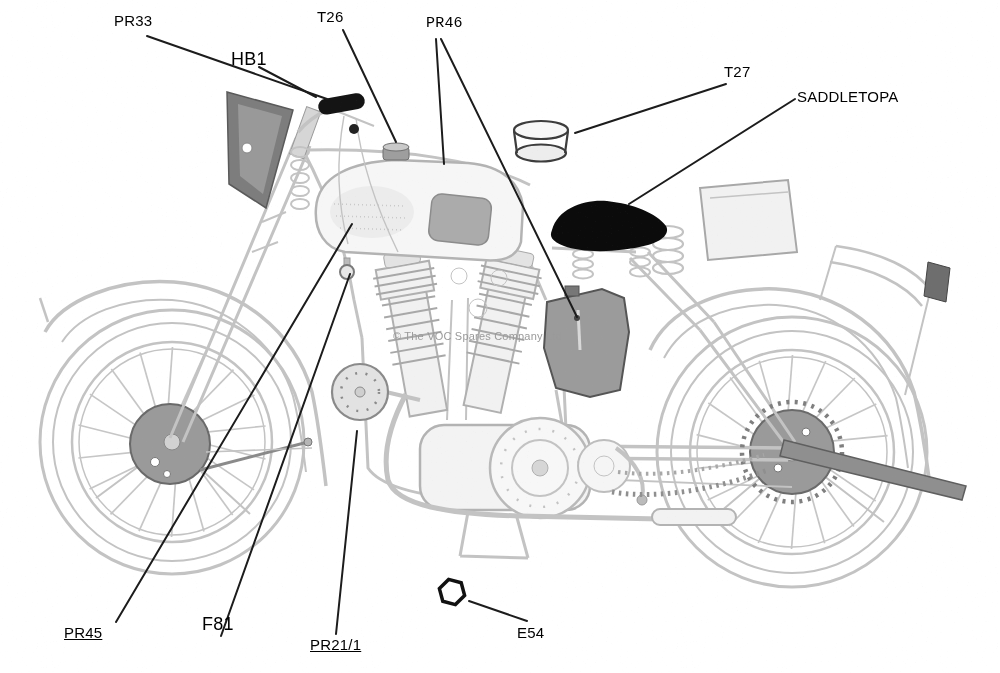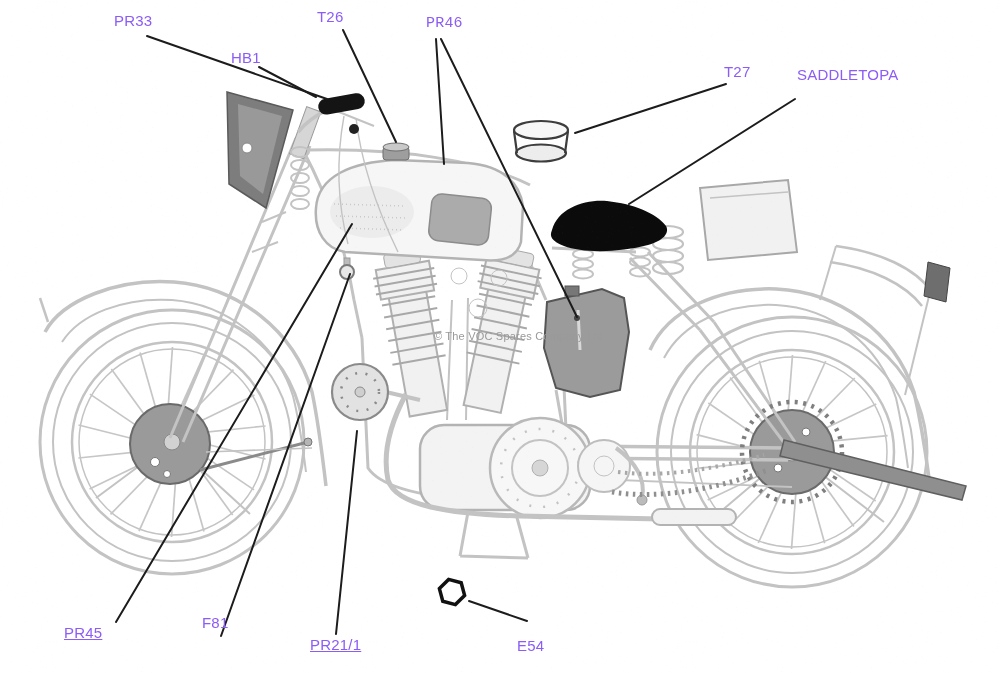--- a/index.html
+++ b/index.html
@@ -2,27 +2,27 @@
 <html><head>
 <meta charset="utf-8">
 <style>
   html,body{margin:0;padding:0;background:#fff;}
   .stage{
     position:relative;width:1000px;height:673px;background:#fff;overflow:hidden;
     font-family:"Liberation Sans",sans-serif;
   }
   .stage svg{position:absolute;left:0;top:0;}
   .label{
-    position:absolute;color:#8b5cf6;font-size:15px;line-height:1.1;
+    position:absolute;color:#000000;font-size:15px;line-height:1.1;
     white-space:nowrap;letter-spacing:.2px;z-index:30;
   }
-  .label.small{font-size:15px;}
+  .label.small{font-size:18px;}
   .watermark{
     position:absolute;left:393px;top:330px;font-size:11px;color:#9a9a9a;
-    z-index:25;letter-spacing:.2px;margin-left:41px;
+    z-index:25;letter-spacing:.2px;
   }
   .leader{stroke:#1c1c1c;stroke-width:2;stroke-linecap:round;}
   g[data-spokes] line{stroke:#c6c6c6;stroke-width:1.7;}
   .art{fill:none;stroke:#c3c3c3;}
 </style>
 </head>
 <body>
 
 <div class="stage">
 
@@ -269,21 +269,21 @@
     <line class="leader" x1="336" y1="634" x2="357" y2="431"></line>
     <line class="leader" x1="527" y1="621" x2="469" y2="601"></line>
   </g>
 </svg>
 
 <div class="label" style="left:114px;top:13px;">PR33</div>
 <div class="label small" style="left:231px;top:50px;">HB1</div>
 <div class="label" style="left:317px;top:9px;text-align:center;">T26</div>
 <div class="label" style="left:426px;top:16px;font-family:Liberation Mono, monospace;">PR46</div>
 <div class="label" style="left:724px;top:64px;">T27</div>
-<div class="label" style="left:797px;top:67px;">SADDLETOPA</div>
+<div class="label" style="left:797px;top:89px;">SADDLETOPA</div>
 <div class="label" style="left:64px;top:625px;text-decoration:underline;">PR45</div>
 <div class="label small" style="left:202px;top:615px;">F81</div>
 <div class="label" style="left:310px;top:637px;text-decoration:underline;">PR21/1</div>
-<div class="label" style="left:517px;top:638px;">E54</div>
+<div class="label" style="left:517px;top:625px;">E54</div>
 
 <div class="watermark">© The VOC Spares Company Ltd</div>
 
 </div>
 
 </body></html>

